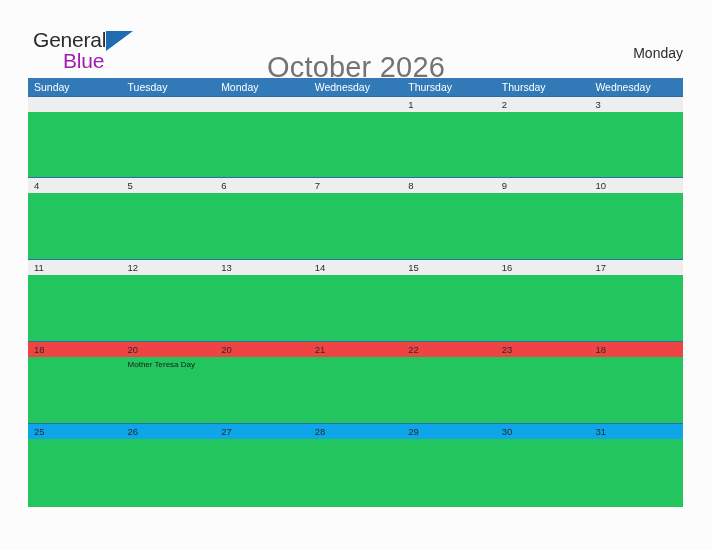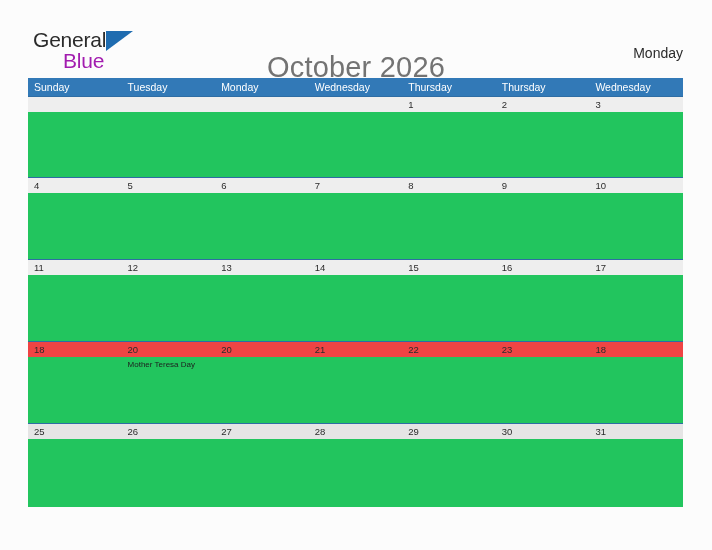--- a/index.html
+++ b/index.html
@@ -268,21 +268,21 @@
           </div>
         <div class="ev-cell"></div>
         <div class="ev-cell"></div>
         <div class="ev-cell"></div>
         <div class="ev-cell"></div>
         <div class="ev-cell"></div>
       </div>
     </div>
 
     <div class="week w4" style="border-top-color: rgb(46, 109, 164);">
-      <div class="numbers-row" style="background: #e5e5e5;">
+      <div class="numbers-row" style="background: #0ea5e9;">
         <div class="num-cell">25</div>
         <div class="num-cell">26</div>
         <div class="num-cell">27</div>
         <div class="num-cell">28</div>
         <div class="num-cell">29</div>
         <div class="num-cell">30</div>
         <div class="num-cell">31</div>
       </div>
       <div class="events-row">
         <div class="ev-cell"></div>

